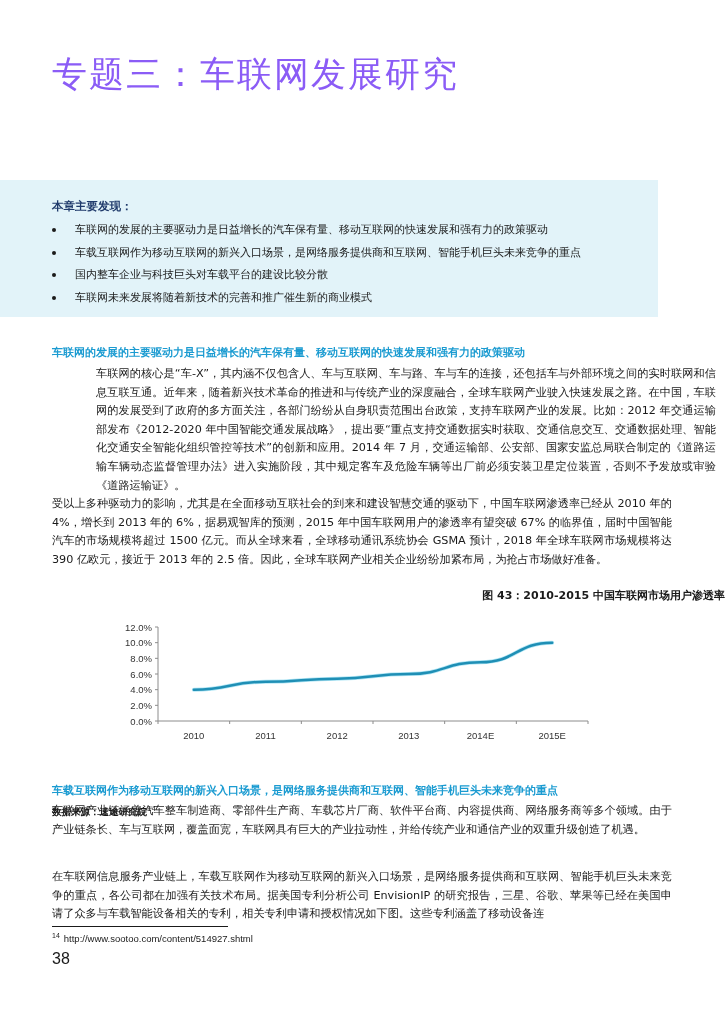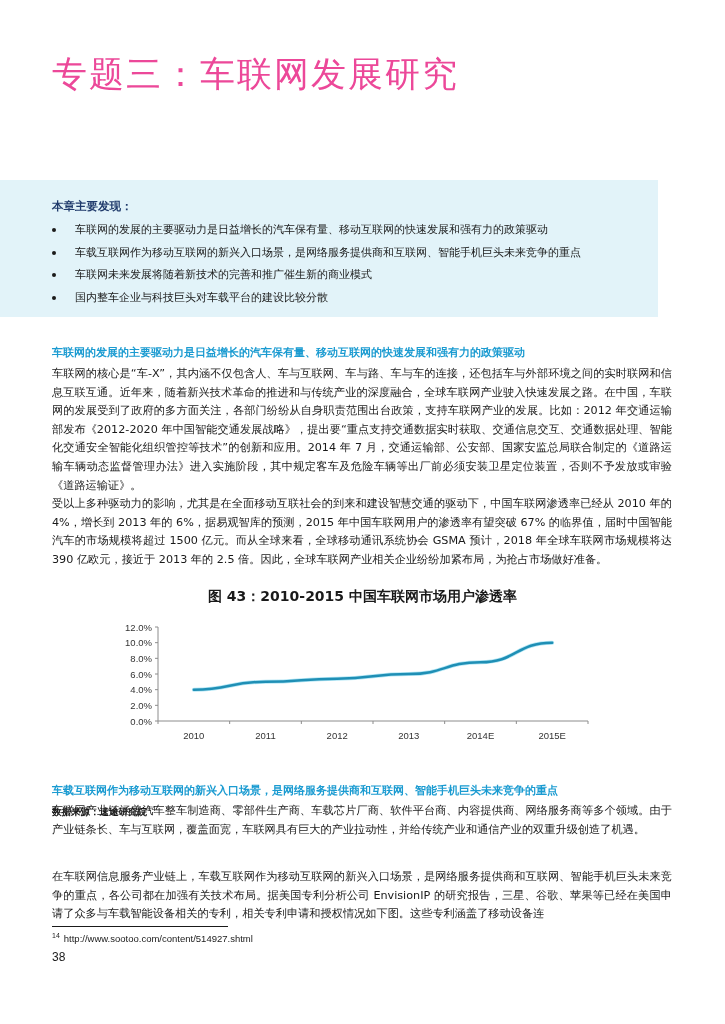--- a/index.html
+++ b/index.html
@@ -3,82 +3,82 @@
 <meta charset="utf-8">
 <style>
   html, body { margin: 0; padding: 0; }
   body {
     width: 725px; height: 1024px; background: #ffffff; position: relative; overflow: hidden;
     font-family: "DejaVu Sans", "Liberation Sans", sans-serif; color: #1a1a1a;
   }
   .title {
     position: absolute; left: 52px; top: 50px; margin: 0;
     font-family: "DejaVu Serif", "Liberation Serif", serif; font-weight: normal;
-    font-size: 35px; color: #ec4899; letter-spacing: 2px; line-height: 48px;
+    font-size: 35px; color: #8b5cf6; letter-spacing: 2px; line-height: 48px;
   }
   .findings {
     position: absolute; left: 0; top: 180px; width: 658px; height: 137px;
     background: #e2f3f9;
     text-align: center;
   }
   .findings-head {
     position: absolute; left: 52px; top: 19px; font-size: 11.5px; font-weight: bold; color: #1f3a6b;
   }
   .findings ul { list-style: none; margin: 0; padding: 0; position: absolute; left: 52px; top: 39px; }
   .findings li { font-size: 11px; line-height: 22.5px; white-space: nowrap; display: flex; align-items: center; }
   .bullet { width: 4px; height: 4px; background: #1a1a1a; border-radius: 50%; margin-right: 19px; flex: none; }
   .section-head {
     position: absolute; left: 52px; font-size: 11px; font-weight: bold; color: #1b9bd1; white-space: nowrap;
   }
   .para {
     position: absolute; left: 52px; width: 620px; margin: 0;
     font-size: 11.2px; line-height: 18.6px; text-align: justify; color: #1a1a1a;
   }
   .fig-caption {
-    position: absolute; left: 0; width: 725px; top: 588px; text-align: center;
-    font-size: 14px; font-weight: bold;
+    position: absolute; left: 0; width: 725px; top: 588px; text-align: right;
+    font-size: 11px; font-weight: bold;
   }
   .chart { position: absolute; left: 110px; top: 615px; width: 480px; height: 130px; }
   .chart svg { width: 480px; height: 130px; display: block; }
   .source { position: absolute; left: 52px; top: 757px; font-size: 9.5px; font-weight: bold; margin-top: 48px; }
   .source sup { font-size: 7px; font-weight: normal; }
   .footnote-rule { position: absolute; left: 52px; top: 926px; width: 176px; border-top: 1px solid #1a1a1a; }
   .footnote { position: absolute; left: 52px; top: 932px; font-size: 9.5px; font-family: "Liberation Sans", sans-serif; }
   .footnote sup { font-size: 7px; margin-right: 4px; }
-  .page-num { position: absolute; left: 52px; top: 950px; font-size: 12px; font-family: "Liberation Sans", sans-serif; text-align: right; }
+  .page-num { position: absolute; left: 52px; top: 950px; font-size: 16px; font-family: "Liberation Sans", sans-serif; text-align: right; }
 </style>
 </head>
 <body>
 
 <h1 class="title">专题三：车联网发展研究</h1>
 
 <div class="findings">
   <div class="findings-head">本章主要发现：</div>
   <ul>
     <li>
         <span class="bullet"></span>
         <span>车联网的发展的主要驱动力是日益增长的汽车保有量、移动互联网的快速发展和强有力的政策驱动</span>
       </li>
     <li>
         <span class="bullet"></span>
         <span>车载互联网作为移动互联网的新兴入口场景，是网络服务提供商和互联网、智能手机巨头未来竞争的重点</span>
       </li>
     <li>
         <span class="bullet"></span>
-        <span>车联网未来发展将随着新技术的完善和推广催生新的商业模式</span>
+        <span>国内整车企业与科技巨头对车载平台的建设比较分散</span>
       </li>
     <li>
         <span class="bullet"></span>
-        <span>国内整车企业与科技巨头对车载平台的建设比较分散</span>
+        <span>车联网未来发展将随着新技术的完善和推广催生新的商业模式</span>
       </li>
   </ul>
 </div>
 
 <div class="section-head" style="top:345px;">车联网的发展的主要驱动力是日益增长的汽车保有量、移动互联网的快速发展和强有力的政策驱动</div>
-<p class="para" style="top:365px;">车联网的核心是“车-X”，其内涵不仅包含人、车与互联网、车与路、车与车的连接，还包括车与外部环境之间的实时联网和信息互联互通。近年来，随着新兴技术革命的推进和与传统产业的深度融合，全球车联网产业驶入快速发展之路。在中国，车联网的发展受到了政府的多方面关注，各部门纷纷从自身职责范围出台政策，支持车联网产业的发展。比如：2012 年交通运输部发布《2012-2020 年中国智能交通发展战略》，提出要“重点支持交通数据实时获取、交通信息交互、交通数据处理、智能化交通安全智能化组织管控等技术”的创新和应用。2014 年 7 月，交通运输部、公安部、国家安监总局联合制定的《道路运输车辆动态监督管理办法》进入实施阶段，其中规定客车及危险车辆等出厂前必须安装卫星定位装置，否则不予发放或审验《道路运输证》。</p>
+<p class="para" style="top:365px;margin-left:44px;">车联网的核心是“车-X”，其内涵不仅包含人、车与互联网、车与路、车与车的连接，还包括车与外部环境之间的实时联网和信息互联互通。近年来，随着新兴技术革命的推进和与传统产业的深度融合，全球车联网产业驶入快速发展之路。在中国，车联网的发展受到了政府的多方面关注，各部门纷纷从自身职责范围出台政策，支持车联网产业的发展。比如：2012 年交通运输部发布《2012-2020 年中国智能交通发展战略》，提出要“重点支持交通数据实时获取、交通信息交互、交通数据处理、智能化交通安全智能化组织管控等技术”的创新和应用。2014 年 7 月，交通运输部、公安部、国家安监总局联合制定的《道路运输车辆动态监督管理办法》进入实施阶段，其中规定客车及危险车辆等出厂前必须安装卫星定位装置，否则不予发放或审验《道路运输证》。</p>
 <p class="para" style="top:495px;">受以上多种驱动力的影响，尤其是在全面移动互联社会的到来和建设智慧交通的驱动下，中国车联网渗透率已经从 2010 年的 4%，增长到 2013 年的 6%，据易观智库的预测，2015 年中国车联网用户的渗透率有望突破 67% 的临界值，届时中国智能汽车的市场规模将超过 1500 亿元。而从全球来看，全球移动通讯系统协会 GSMA 预计，2018 年全球车联网市场规模将达 390 亿欧元，接近于 2013 年的 2.5 倍。因此，全球车联网产业相关企业纷纷加紧布局，为抢占市场做好准备。</p>
 
 <div class="fig-caption">图 43：2010-2015 中国车联网市场用户渗透率</div>
 
 <div class="chart">
   <svg id="chart-svg" viewBox="0 0 480 130">
       <line x1="48" y1="12" x2="48" y2="106" stroke="#8c8c8c" stroke-width="1"></line>
       <line x1="48" y1="106" x2="478" y2="106" stroke="#8c8c8c" stroke-width="1"></line>
       <line x1="45" y1="106" x2="48" y2="106" stroke="#8c8c8c" stroke-width="1"></line>
       <text x="42" y="109.5" text-anchor="end" font-size="9.5" fill="#333" font-family="Liberation Sans, sans-serif">0.0%</text>

